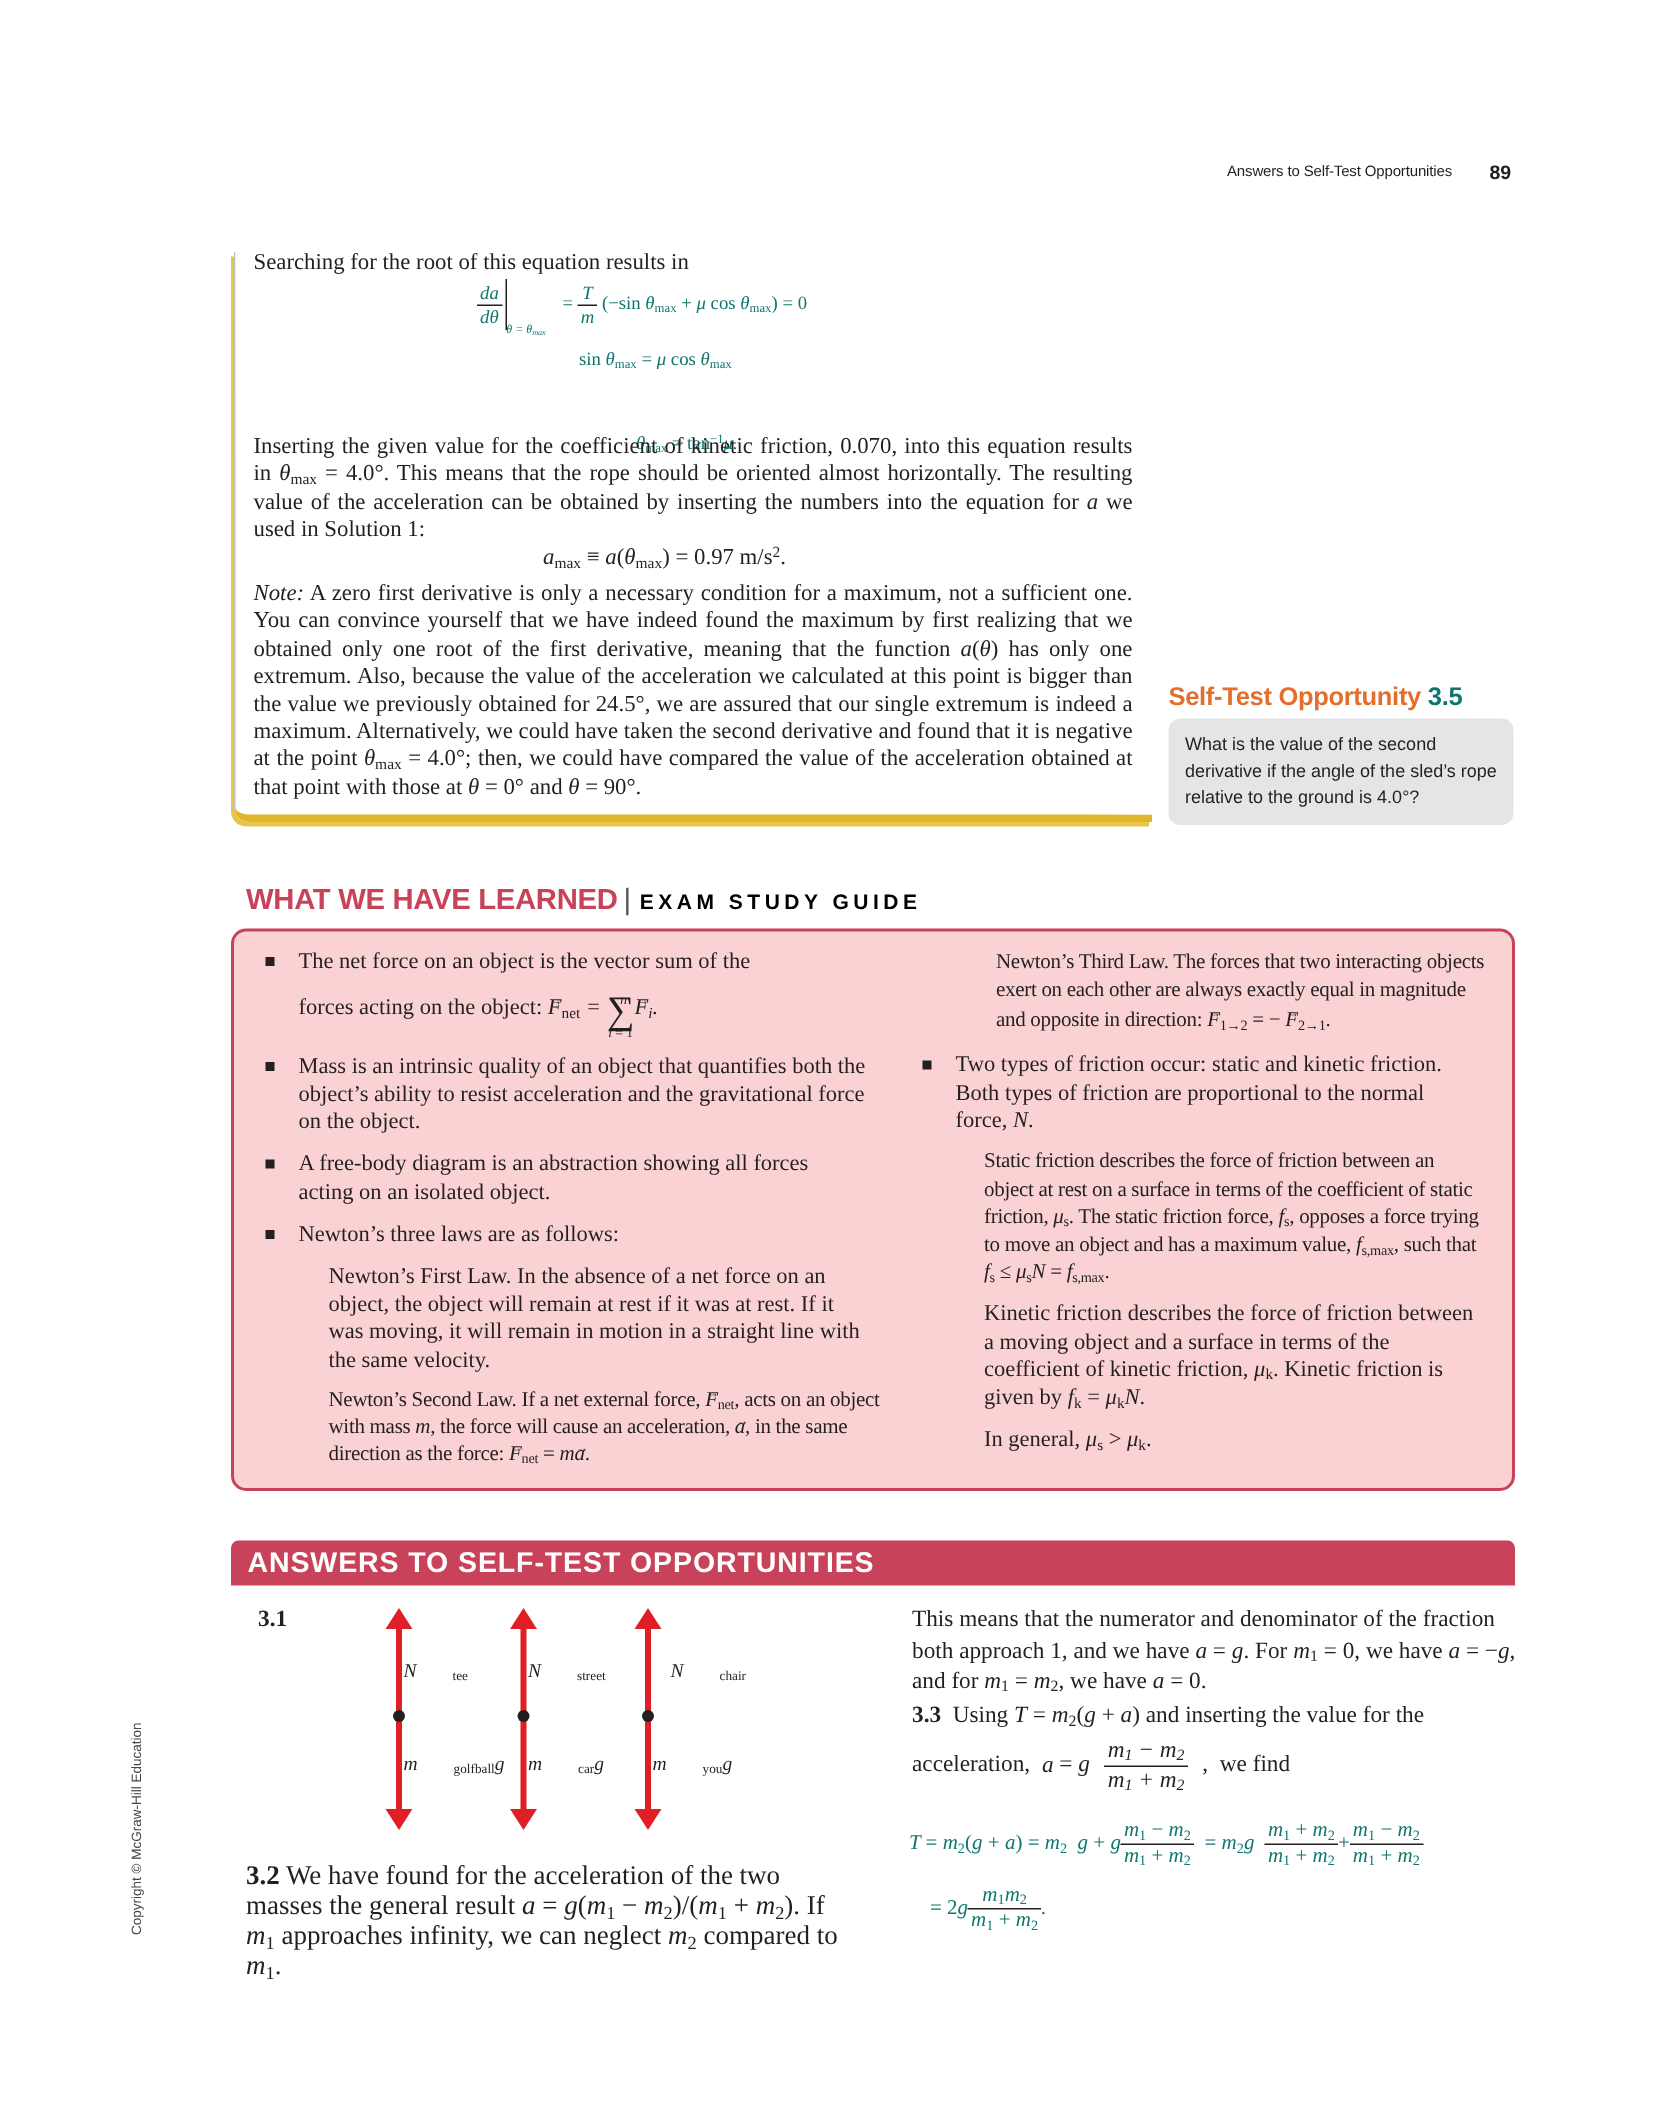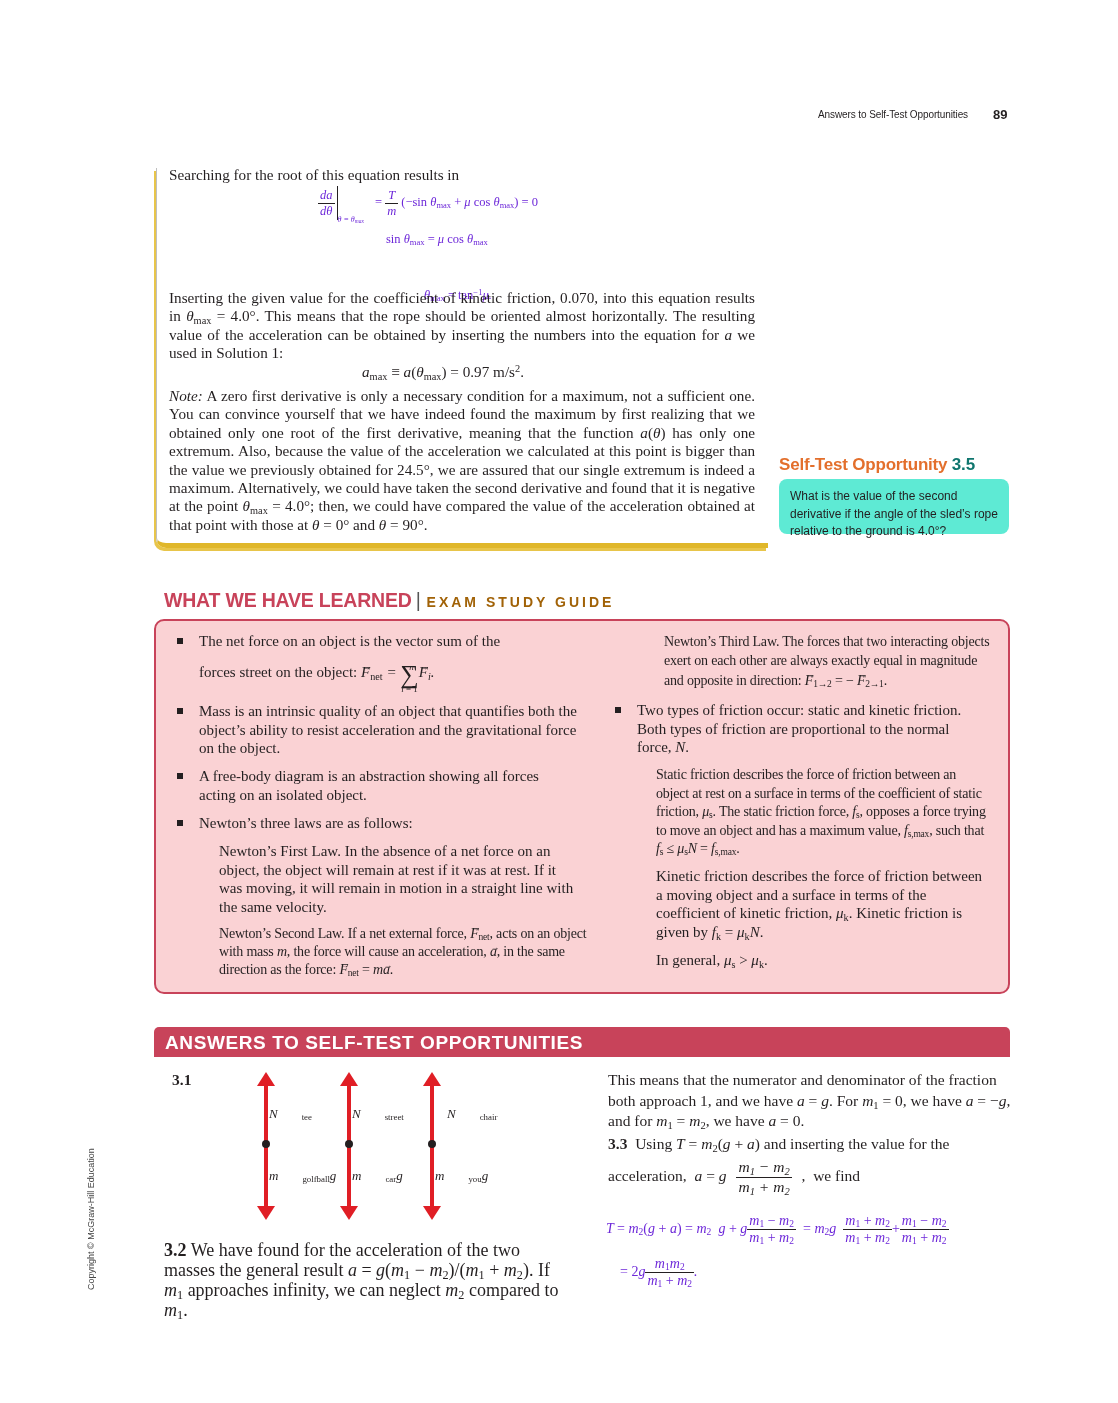--- a/index.html
+++ b/index.html
@@ -19,36 +19,36 @@
 
   
   #solution-box {
     left: 156px; top: 168px; width: 612px; height: 380px;
     border-left: 1px solid #bfbfbf;
     border-bottom: 5px solid #e0b72a;
     border-bottom-left-radius: 10px;
     box-shadow: -2px 3px 0 #e8c54a;
   }
   .body-text { font-family: "Liberation Serif", serif; font-size: 15.2px; line-height: 18.4px; color: #231f20; text-align: justify; }
-  .eq { font-family: "Liberation Serif", serif; font-style: italic; font-size: 12.5px; color: #6d28d9; white-space: nowrap; }
+  .eq { font-family: "Liberation Serif", serif; font-style: italic; font-size: 12.5px; color: #0f766e; white-space: nowrap; }
   .eq .up { font-style: normal; }
 
   .frac { display: inline-block; vertical-align: middle; text-align: center; }
   .frac > span { display: block; padding: 0 2px; }
   .frac > span.num { border-bottom: 1px solid #231f20; }
 
   
   #stop-title { left: 779px; top: 455px; font-size: 17px; font-weight: bold; color: #e36f2c; font-family: "Liberation Sans", sans-serif; letter-spacing: -0.2px; }
   #stop-title .num { color: #0f766e; }
-  #stop-box { left: 779px; top: 479px; width: 230px; height: 55px; background: #5eead4; border-radius: 8px; padding: 9px 11px; font-family: "Liberation Sans", sans-serif; font-size: 12px; line-height: 17.5px; color: #231f20; }
+  #stop-box { left: 779px; top: 479px; width: 230px; height: 71px; background: #e5e5e5; border-radius: 8px; padding: 9px 11px; font-family: "Liberation Sans", sans-serif; font-size: 12px; line-height: 17.5px; color: #231f20; }
 
   
   #wwhl-title { left: 164px; top: 589px; font-family: "Liberation Sans", sans-serif; font-weight: bold; font-size: 19.5px; color: #c8435a; letter-spacing: -0.2px; white-space: nowrap; }
   #wwhl-title .sep { color: #555; font-weight: normal; margin: 0 6px 0 4px; }
-  #wwhl-title .sub { color: #a16207; font-size: 14px; letter-spacing: 3px; }
+  #wwhl-title .sub { color: #000000; font-size: 14px; letter-spacing: 3px; }
   #wwhl-box { left: 154px; top: 619px; width: 856px; height: 375px; background: #fad2d4; border: 2px solid #c8435a; border-radius: 10px; }
   .bullet::before { content: ""; position: absolute; left: -22px; top: 6px; width: 6px; height: 6px; background: #231f20; }
   .bullet { position: absolute; }
   .wt { font-family: "Liberation Serif", serif; font-size: 15px; line-height: 18.6px; color: #231f20; }
   .wt-sm { font-family: "Liberation Serif", serif; font-size: 14px; line-height: 19.4px; color: #231f20; letter-spacing: -0.2px; }
 
   
   #ans-header { left: 154px; top: 1027px; width: 856px; height: 30px; background: #c8435a; border-radius: 5px 5px 0 0; color: #ffffff; font-family: "Liberation Sans", sans-serif; font-weight: bold; font-size: 19px; padding: 5px 11px; letter-spacing: 0.6px; }
   #ans-31 { left: 172px; top: 1071px; font-family: "Liberation Serif", serif; font-weight: bold; font-size: 15.5px; }
   .arrow-col { position: absolute; top: 1072px; width: 20px; height: 148px; }
@@ -105,21 +105,21 @@
 </div>
 
 <div id="wwhl-title" class="abs">
   <span>WHAT WE HAVE LEARNED</span><span class="sep">|</span><span class="sub">EXAM STUDY GUIDE</span>
 </div>
 <div id="wwhl-box" class="abs"></div>
 
 <div class="bullet wt" style="left:199px; top:632px; width:380px;">
   <div>The net force on an object is the vector sum of the</div>
   <div style="margin-top:12px; white-space:nowrap;">
-    <span>forces street on the object:</span>
+    <span>forces acting on the object:</span>
     <span class="it"><span class="vec">F</span><sub style="font-style:normal;">net</sub> = <span style="display:inline-block; position:relative; font-size:26px; font-style:normal; vertical-align:-6px;">∑<span style="position:absolute; font-size:9px; top:-8px; left:9px; font-style:italic;">n</span><span style="position:absolute; font-size:9px; bottom:-14px; left:1px; white-space:nowrap;"><i>i</i> = 1</span></span><span class="vec">F</span><sub><i>i</i></sub>.</span>
   </div>
 </div>
 <div class="bullet wt" style="left:199px; top:702px; width:380px;">Mass is an intrinsic quality of an object that quantifies both the object’s ability to resist acceleration and the gravitational force on the object.</div>
 <div class="bullet wt" style="left:199px; top:767px; width:380px;">A free-body diagram is an abstraction showing all forces acting on an isolated object.</div>
 <div class="bullet wt" style="left:199px; top:814px; width:380px;">Newton’s three laws are as follows:</div>
 
 <div class="abs wt" style="left:219px; top:842px; width:356px; line-height:18.6px;">Newton’s First Law. In the absence of a net force on an object, the object will remain at rest if it was at rest. If it was moving, it will remain in motion in a straight line with the same velocity.</div>
 <div class="abs wt-sm" style="left:219px; top:925px; width:370px; line-height:18.2px;">
   Newton’s Second Law. If a net external force, <span class="vec">F</span><sub>net</sub>, acts on an object with mass <i>m</i>, the force will cause an acceleration, <span class="vec">a</span>, in the same direction as the force: <span class="vec">F</span><sub>net</sub> = <i>m</i><span class="vec">a</span>.

